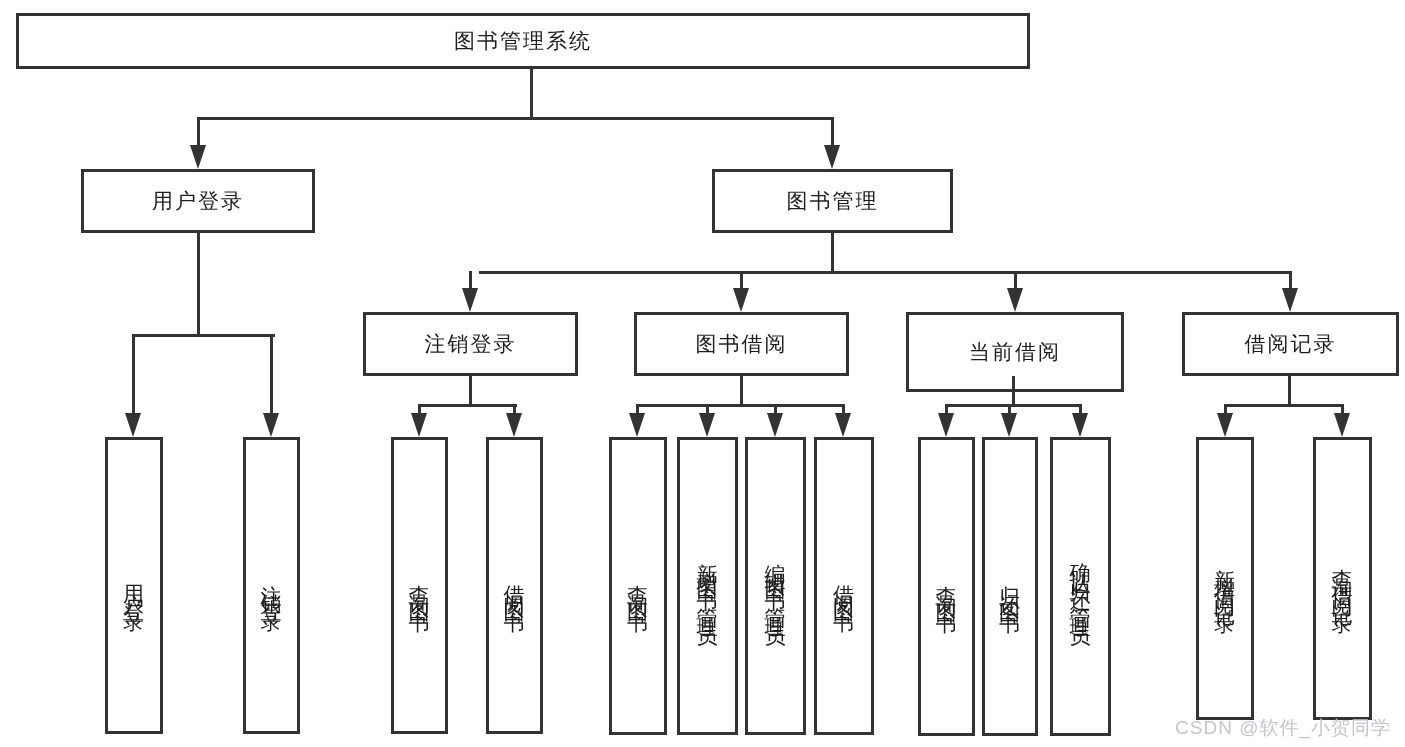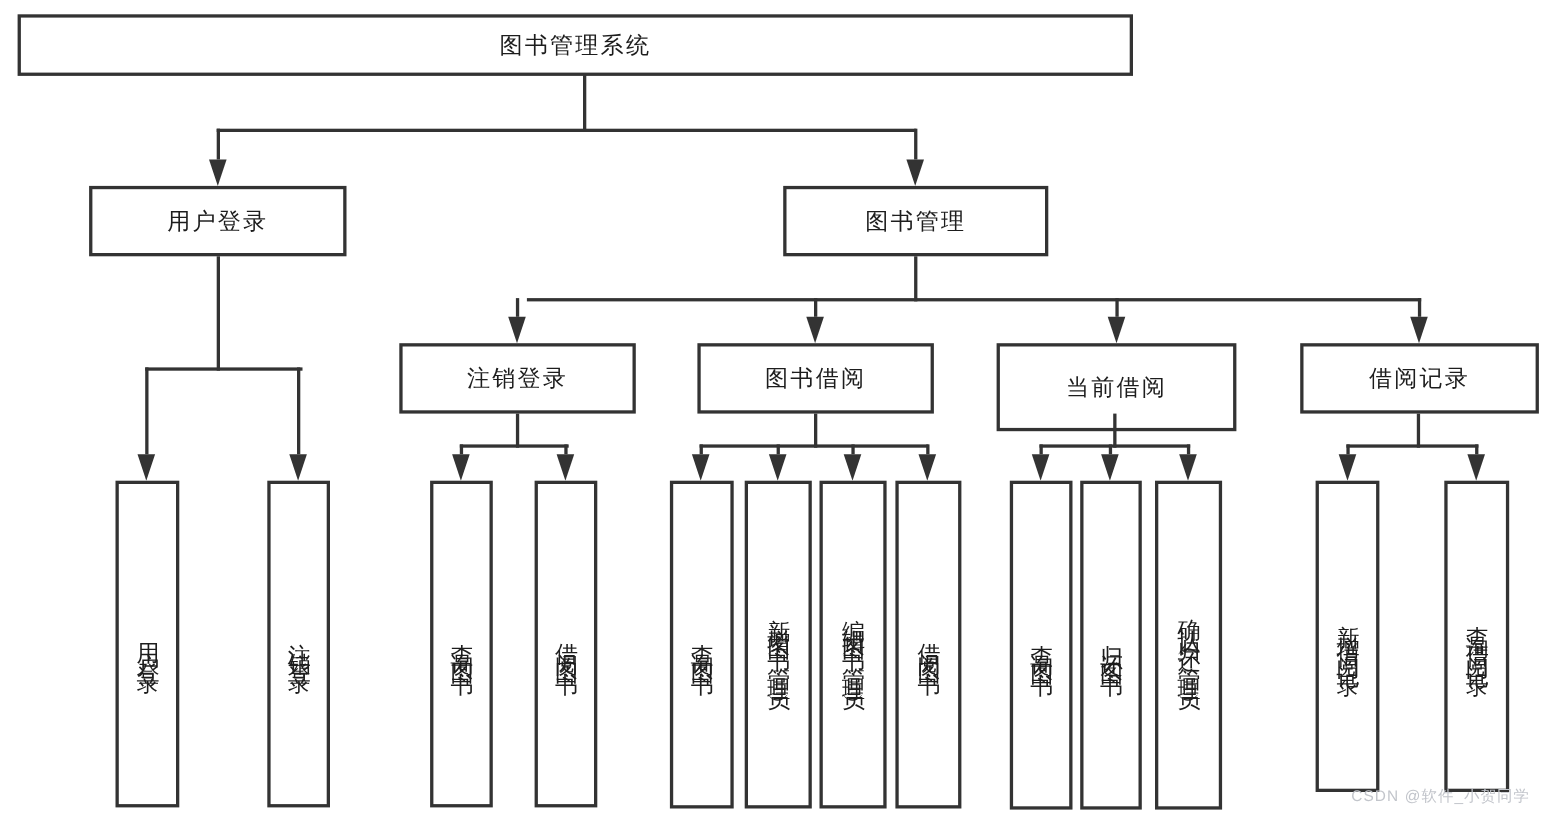--- a/index.html
+++ b/index.html
@@ -14,21 +14,21 @@
   .canvas{position:relative;width:1405px;height:747px;background:var(--bg);overflow:hidden;}
   .box{position:absolute;border:3px solid var(--line);background:var(--bg);
        display:flex;align-items:center;justify-content:center;color:var(--text);}
   .hbox .lbl{font-size:21px;letter-spacing:2px;white-space:nowrap;}
   .vbox .lbl{writing-mode:vertical-rl;text-orientation:mixed;font-size:21px;
              letter-spacing:9px;line-height:1;white-space:nowrap;}
   .h{position:absolute;height:3px;background:var(--line);}
   .v{position:absolute;width:3px;background:var(--line);}
   .ah{position:absolute;width:0;height:0;border-left:8px solid transparent;
       border-right:8px solid transparent;border-top:24px solid var(--line);}
-  .watermark{position:absolute;top:715px;right:14px;font-size:14px;
+  .watermark{position:absolute;top:715px;right:14px;font-size:19px;
              letter-spacing:1px;color:var(--wm);white-space:nowrap;}
 </style>
 </head>
 <body>
 
 <div class="canvas">
 
   <div class="box hbox" style="left:16px;top:13px;width:1014px;height:56px;">
     <span class="lbl">图书管理系统</span>
   </div>

